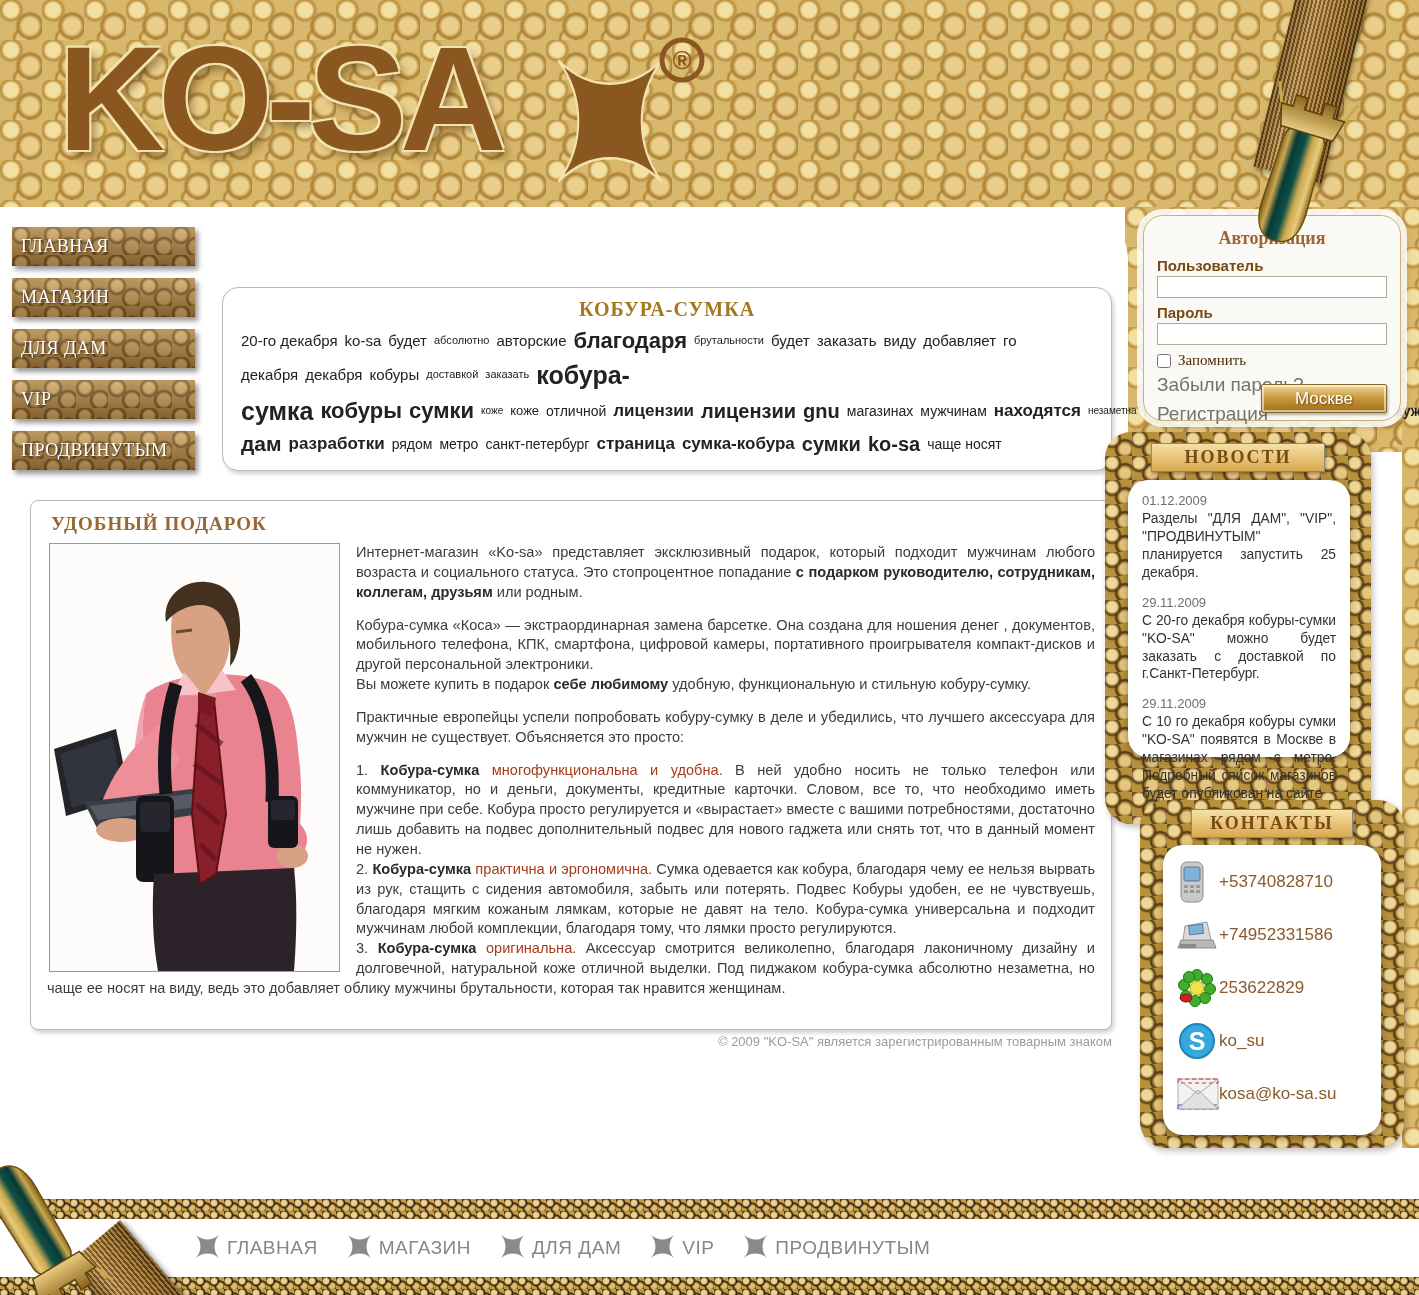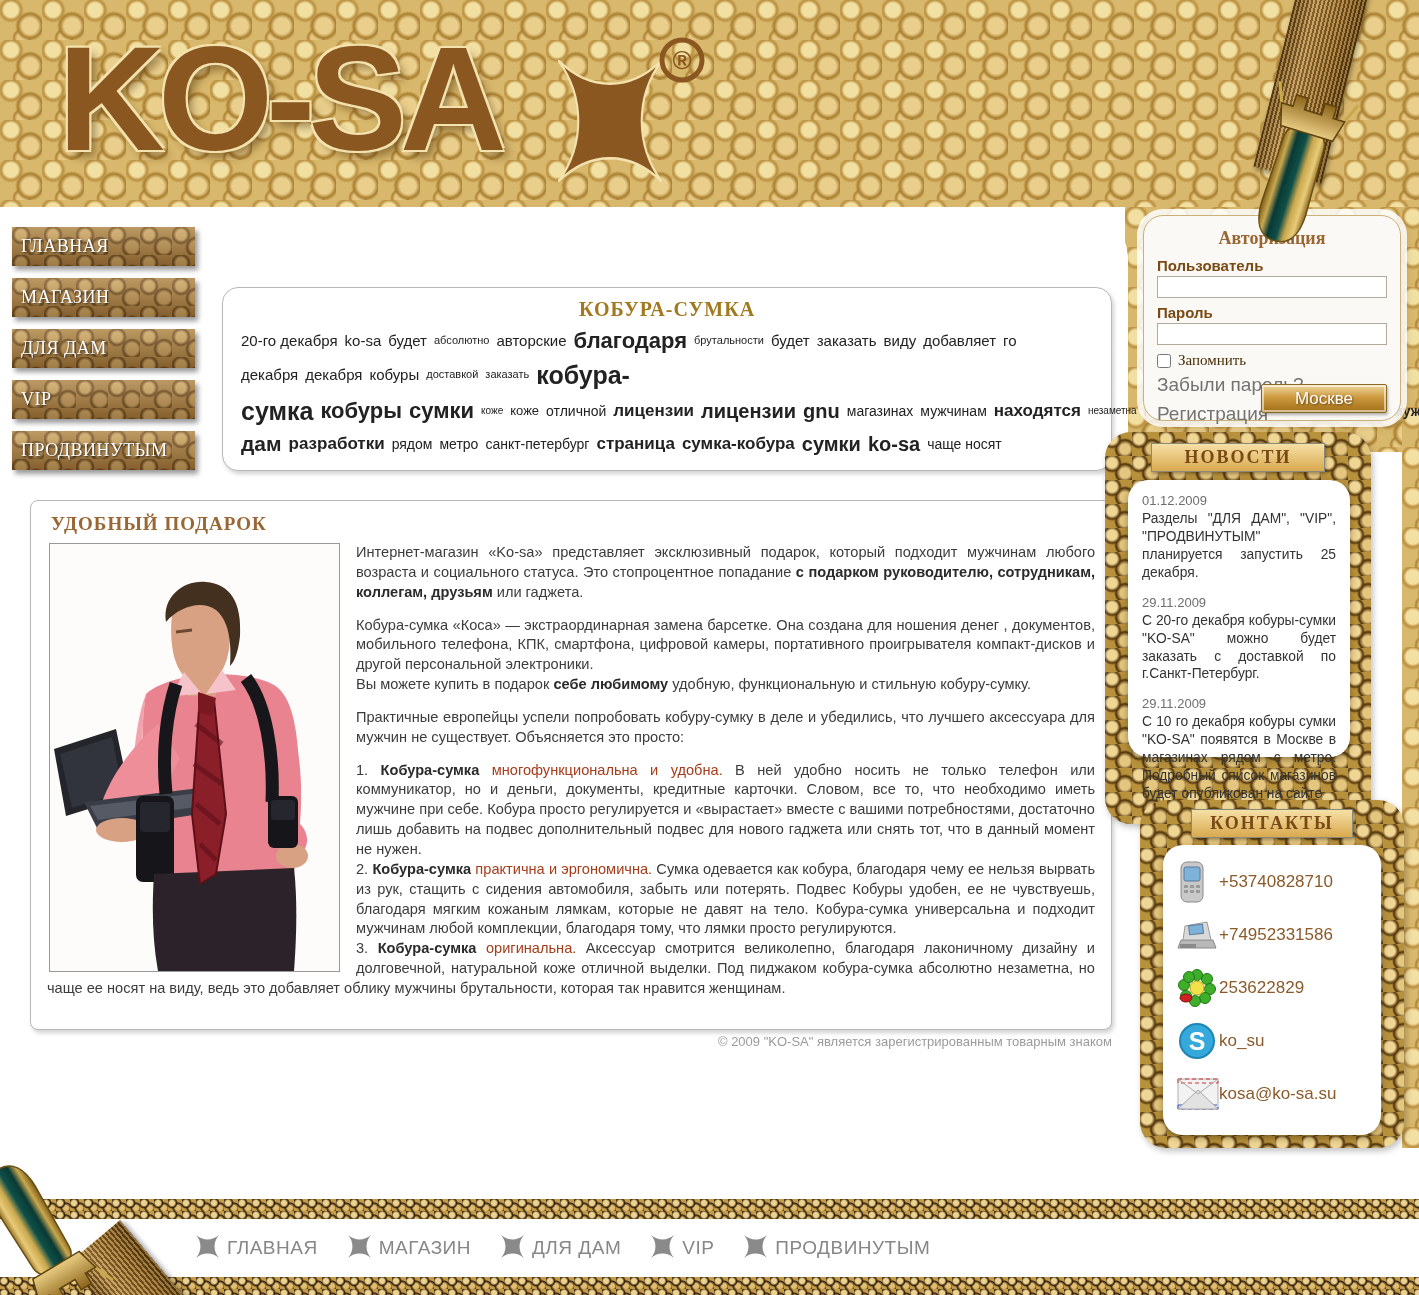--- a/index.html
+++ b/index.html
@@ -235,21 +235,21 @@
         <rect x="218" y="252" width="30" height="52" rx="6" fill="#15151a"></rect>
         <rect x="221" y="256" width="24" height="20" rx="3" fill="#26262e"></rect>
 
         <path d="M150,150 L164,156 L176,270 L166,330 L150,340 L142,270 Z" fill="#8a1f2a"></path>
         <path d="M150,150 L164,156 L176,270 L166,330 L150,340 L142,270 Z" fill="none" stroke="#5e1018" stroke-width="2"></path>
         <path d="M146,180 L172,200 M144,220 L172,240 M146,260 L170,280 M150,300 L166,316" stroke="#5e1018" stroke-width="5" opacity=".6"></path>
         <path d="M148,148 L166,154 L162,172 L148,168 Z" fill="#7a1822"></path>
       </svg>
     </div>
     <div id="arttext">
-        <div class="para gap"><span>Интернет-магазин «Ko-sa» представляет эксклюзивный подарок, который подходит мужчинам любого возраста и социального статуса. Это стопроцентное попадание </span><b>с подарком руководителю, сотрудникам, коллегам, друзьям</b><span> или гаджета.</span></div>
+        <div class="para gap"><span>Интернет-магазин «Ko-sa» представляет эксклюзивный подарок, который подходит мужчинам любого возраста и социального статуса. Это стопроцентное попадание </span><b>с подарком руководителю, сотрудникам, коллегам, друзьям</b><span> или родным.</span></div>
         <div class="para gap"><span>Кобура-сумка «Коса» — экстраординарная замена барсетке. Она создана для ношения денег , документов, мобильного телефона, КПК, смартфона, цифровой камеры, портативного проигрывателя компакт-дисков и другой персональной электроники.</span><br><span>Вы можете купить в подарок </span><b>себе любимому</b><span> удобную, функциональную и стильную кобуру-сумку.</span></div>
         <div class="para gap"><span>Практичные европейцы успели попробовать кобуру-сумку в деле и убедились, что лучшего аксессуара для мужчин не существует. Объясняется это просто:</span></div>
         <div class="para"><span>1. </span><b>Кобура-сумка</b><span> </span><span class="r">многофункциональна и удобна.</span><span> В ней удобно носить не только телефон или коммуникатор, но и деньги, документы, кредитные карточки. Словом, все то, что необходимо иметь мужчине при себе. Кобура просто регулируется и «вырастает» вместе с вашими потребностями, достаточно лишь добавить на подвес дополнительный подвес для нового гаджета или снять тот, что в данный момент не нужен.</span></div>
         <div class="para"><span>2. </span><b>Кобура-сумка</b><span> </span><span class="r">практична и эргономична.</span><span> Сумка одевается как кобура, благодаря чему ее нельзя вырвать из рук, стащить с сидения автомобиля, забыть или потерять. Подвес Кобуры удобен,  ее не чувствуешь, благодаря мягким кожаным лямкам, которые не давят на тело.  Кобура-сумка универсальна и подходит мужчинам любой комплекции, благодаря тому, что лямки просто регулируются.</span></div>
         <div class="para"><span>3. </span><b>Кобура-сумка</b><span> </span><span class="r">оригинальна.</span><span> Аксессуар смотрится великолепно, благодаря лаконичному дизайну и долговечной, натуральной коже отличной выделки. Под пиджаком кобура-сумка абсолютно незаметна, но чаще ее носят на виду, ведь это добавляет облику мужчины брутальности, которая так нравится женщинам.</span></div>
       </div>
   </div>
 
   <div id="copyright">© 2009 "KO-SA" является зарегистрированным товарным знаком</div>
 

